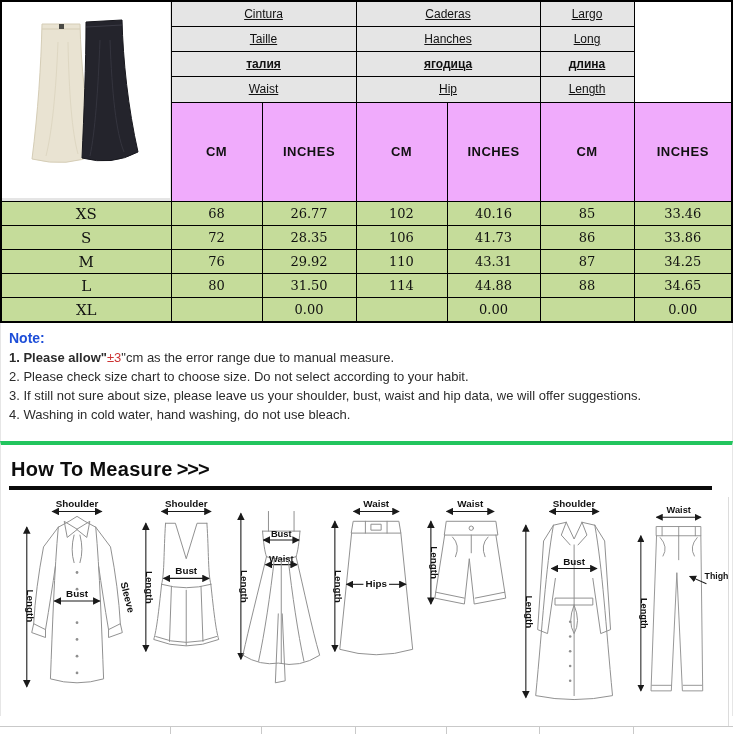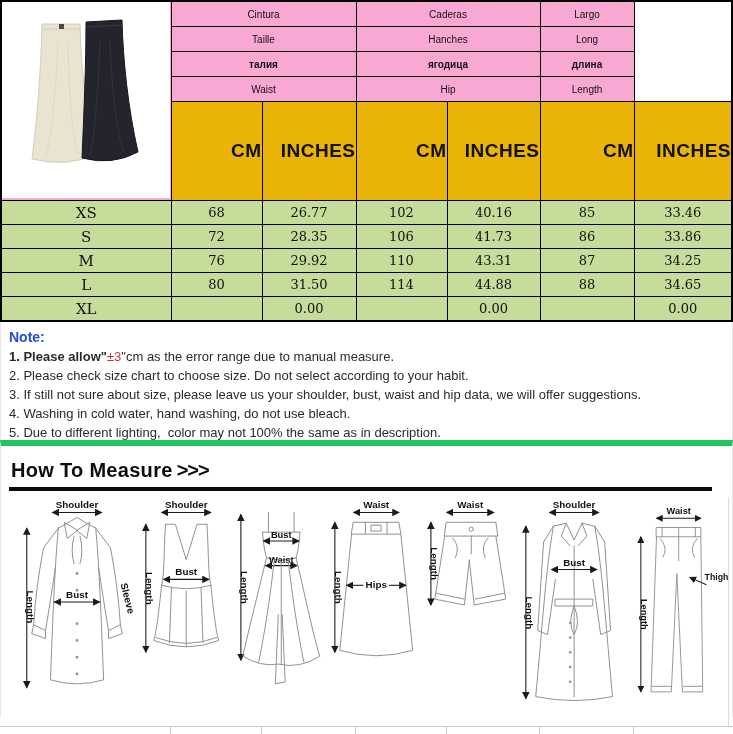--- a/index.html
+++ b/index.html
@@ -1,36 +1,36 @@
 <!DOCTYPE html>
 <html><head>
 <meta charset="utf-8">
 <style>
   html,body{margin:0;padding:0;background:#fff;}
   body{width:733px;height:734px;overflow:hidden;font-family:"Liberation Sans",sans-serif;color:#111;position:relative;}
 
   
   table.size-table{border-collapse:collapse;width:733px;table-layout:fixed;border:2px solid #000;}
   table.size-table td{border:1px solid #000;text-align:center;vertical-align:middle;padding:0;overflow:hidden;}
-  tr.lang-row td{height:24px;font-size:10px;background:#f9a8d4;}
+  tr.lang-row td{height:24px;font-size:12px;background:#e5e5e5;text-decoration:underline;}
   tr.lang-row.ru td{font-weight:bold;}
   td.img-cell{background:#fff;}
-  tr.unit-row td{height:98px;background:#eab308;font-weight:bold;font-size:19px;letter-spacing:.5px;text-align:right;}
+  tr.unit-row td{height:98px;background:#f0abfc;font-weight:bold;font-size:13px;letter-spacing:.5px;}
   tr.data-row td{height:23px;background:#c5dc9a;font-family:"DejaVu Serif","Liberation Serif",serif;font-size:13px;margin-left:29px;}
   tr.data-row td.size-cell{font-size:15px;}
 
   
   .notes{padding:5px 8px 0 8px;height:118px;border-left:1px solid #e6e6e6;border-right:1px solid #e6e6e6;box-sizing:border-box;}
   .note-heading{font-weight:bold;font-size:14px;line-height:20px;color:#1d4ed8;}
   .note-line{font-size:13px;line-height:19px;color:#2b2b2b;white-space:pre-wrap;}
   .note-line .b{font-weight:bold;}
   .note-line .red{color:#cc3333;}
 
   
-  .measure{border-left:1px solid #e6e6e6;border-right:1px solid #e6e6e6;border-top:6px solid #22c55e;box-sizing:border-box;}
+  .measure{border-left:1px solid #e6e6e6;border-right:1px solid #e6e6e6;border-top:4px solid #22c55e;box-sizing:border-box;}
   .measure-title{font-size:20px;font-weight:bold;padding:13px 0 2px 10px;letter-spacing:.3px;color:#0d0d0d;}
   .measure-title .arrows{letter-spacing:-1px;margin-left:4px;}
   .measure-rule{height:4px;background:#0a0a0a;margin:3px 20px 0 8px;}
   .garments{display:flex;justify-content:space-between;align-items:flex-start;padding:4px 2px 0 12px;height:222px;}
   .garments svg{display:block;}
   .g{stroke:#8f8f8f;fill:none;stroke-width:1;stroke-linejoin:round;stroke-linecap:round;}
   .arrow{stroke:#1a1a1a;stroke-width:1.1;}
   .lbl{font:bold 10px "Liberation Sans",sans-serif;fill:#111;}
   .lbl.sm{font-size:9.5px;}
 
@@ -153,21 +153,20 @@
     </tr>
   </tbody>
 </table>
 
 <div class="notes">
   <div class="note-heading">Note:</div>
   <div class="note-line"><span class="b">1. Please allow"</span><span class="red">±3</span><span>"cm as the error range due to manual measure.</span></div>
   <div class="note-line">2. Please check size chart to choose size. Do not select according to your habit.</div>
   <div class="note-line">3. If still not sure about size, please leave us your shoulder, bust, waist and hip data, we will offer suggestions.</div>
   <div class="note-line">4. Washing in cold water, hand washing, do not use bleach.</div>
-  <div class="note-line">5. Due to different lighting,  color may not 100% the same as in description.</div>
 </div>
 
 <div class="measure">
   <div class="measure-title"><span>How To Measure</span><span class="arrows">&gt;&gt;&gt;</span></div>
   <div class="measure-rule"></div>
 
   <div class="garments">
 
     <svg viewBox="0 0 125 222" width="125" height="222">
       <line class="arrow" x1="40" y1="16" x2="90" y2="16" marker-start="url(#as)" marker-end="url(#ae)"></line>

